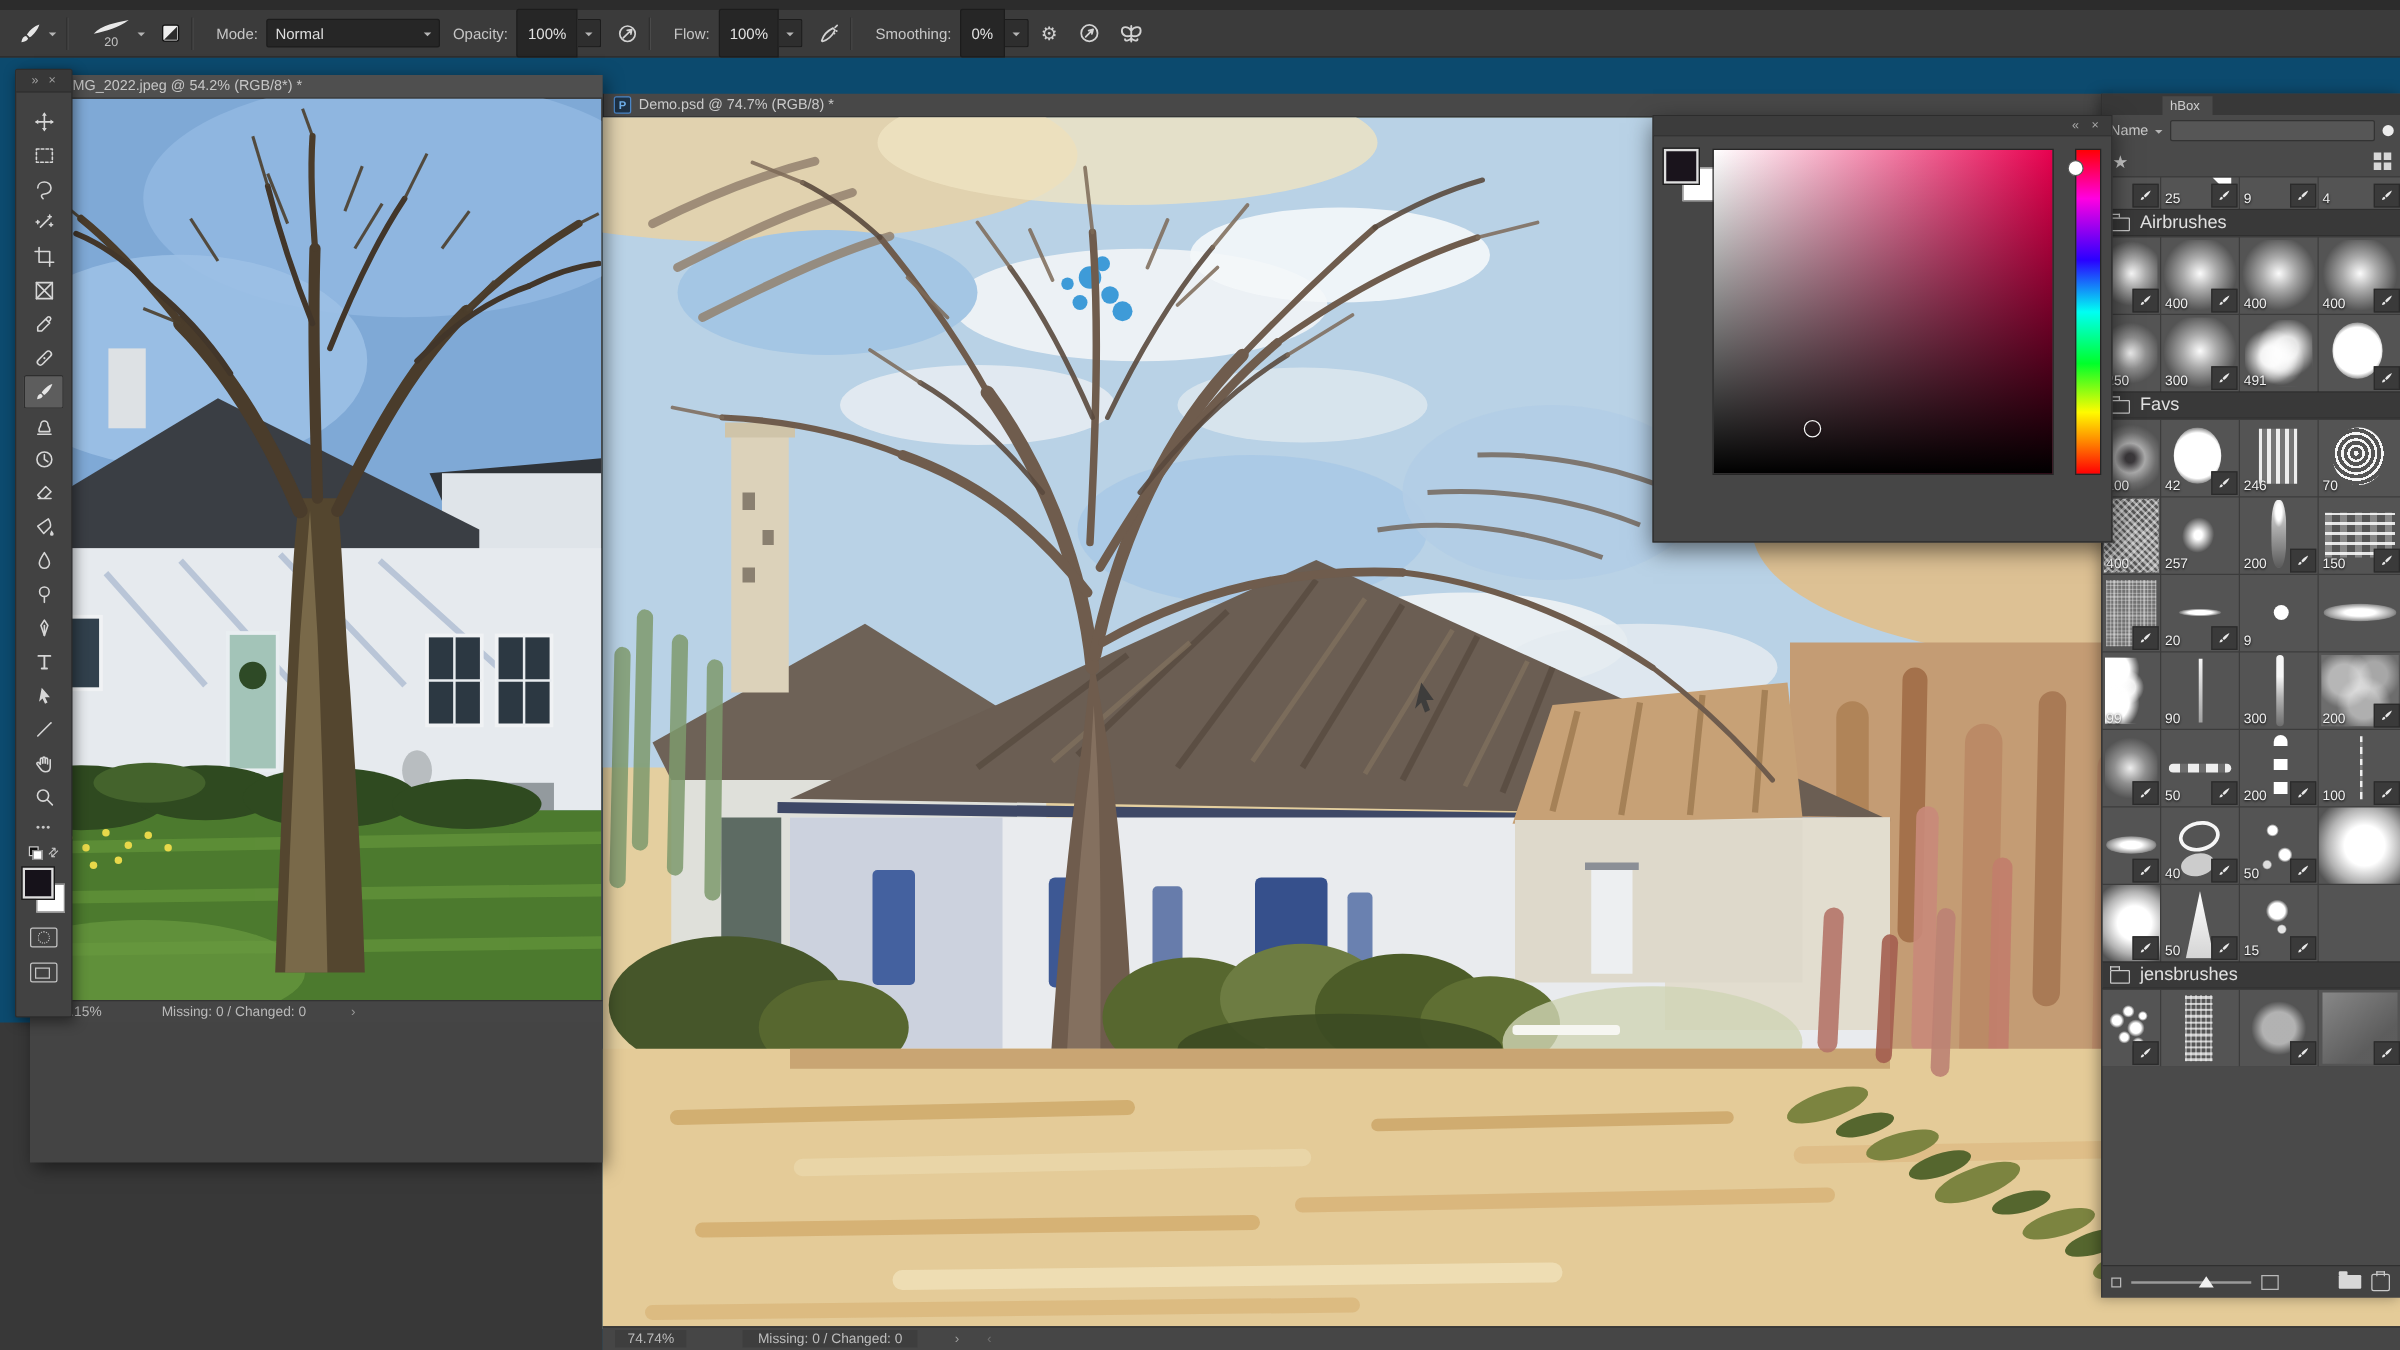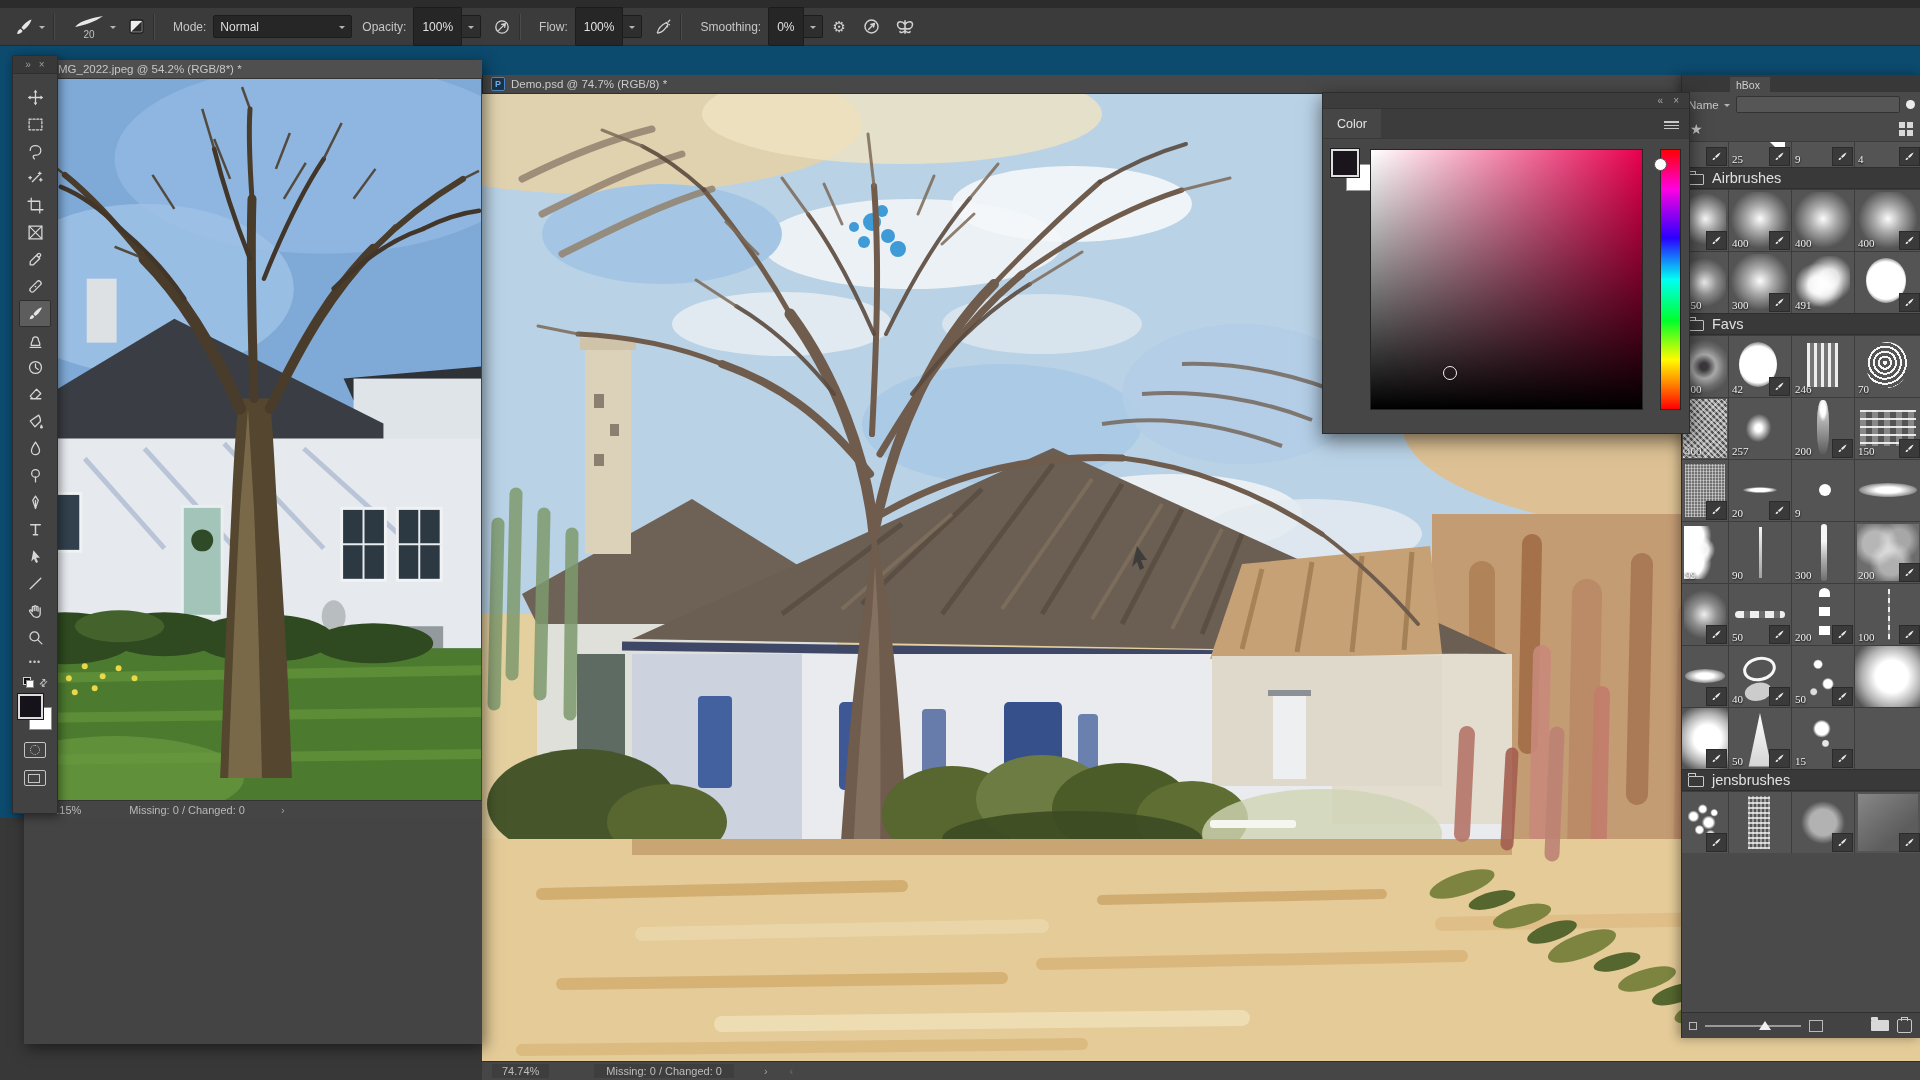--- a/index.html
+++ b/index.html
@@ -42,21 +42,21 @@
   .mini-d .b{position:absolute;right:0;bottom:0;width:6px;height:6px;background:#fff;border:1px solid #888;}
   .mini-swap{font-size:10px;color:#c9c9c9;transform:rotate(-45deg);}
   .tb-swatches{position:relative;width:34px;height:36px;margin-top:6px;}
   .tb-bg{position:absolute;right:0;bottom:0;width:21px;height:21px;background:#fff;border:1px solid #8e8e8e;}
   .tb-fg{position:absolute;left:0;top:0;width:21px;height:21px;border:2px solid #dcdcdc;outline:1px solid #1a1a1a;}
   .tb-qm{width:20px;height:14px;border:1px solid #c4c4c4;border-radius:2px;margin-top:12px;position:relative;}
   .tb-qm::before{content:"";position:absolute;left:5px;top:2px;width:8px;height:8px;border:1px dotted #c4c4c4;border-radius:50%;}
   .tb-sm{width:20px;height:14px;border:1px solid #c4c4c4;border-radius:2px;margin-top:12px;position:relative;}
   .tb-sm::before{content:"";position:absolute;left:3px;top:3px;width:10px;height:7px;border:1px solid #c4c4c4;background:#424242;}
   
-  .ref-window{position:absolute;left:24px;top:60px;width:458px;height:984px;background:#444;
+  .ref-window{position:absolute;left:24px;top:60px;width:458px;height:870px;background:#444;
        box-shadow:3px 4px 14px rgba(0,0,0,.5);z-index:5;}
   .ref-title{height:18px;background:#4f4f4f;font-size:11.5px;color:#c6c6c6;display:flex;align-items:center;
        padding-left:34px;white-space:nowrap;overflow:hidden;border-bottom:1px solid #333;}
   .ref-photo{display:block;width:456px;height:721px;margin:0 1px;}
   .ref-status{height:17px;background:#454545;font-size:11px;color:#b9b9b9;display:flex;align-items:center;border-top:1px solid #333;}
   .ref-status .z{margin-left:20px;}
   .ref-status .m{margin-left:48px;}
   .ref-status .c{margin-left:36px;color:#9a9a9a;}
   
   .doc-window{position:absolute;left:482px;top:75px;width:1438px;height:1005px;z-index:1;}
@@ -104,21 +104,21 @@
   .bb-starrow{height:24px;display:flex;align-items:center;padding:0 8px;}
   .bb-star{font-size:14px;color:#cdcdcd;}
   .bb-gridicon{margin-left:auto;width:14px;height:14px;
        background:linear-gradient(#d8d8d8,#d8d8d8) 0 0/6px 6px no-repeat,
                   linear-gradient(#d8d8d8,#d8d8d8) 8px 0/6px 6px no-repeat,
                   linear-gradient(#d8d8d8,#d8d8d8) 0 8px/6px 6px no-repeat,
                   linear-gradient(#d8d8d8,#d8d8d8) 8px 8px/6px 6px no-repeat;}
   .bb-scroll{flex:1;overflow:hidden;}
   .bb-grid{display:grid;grid-template-columns:46px 62px 62px 1fr;gap:1px;background:#3c3c3c;
        border-top:1px solid #3c3c3c;}
-  .bb-grid .bb-cell{height:61px;font-family:Liberation Serif, serif;}
+  .bb-grid .bb-cell{height:61px;}
   .bb-grid-small .bb-cell{height:25px;}
   .bb-cell{position:relative;background:#545454;overflow:hidden;}
   .bb-cell.sel{outline:2px solid #efefef;outline-offset:-2px;z-index:2;}
   .num{position:absolute;left:3px;bottom:2px;font-size:11px;color:#f1f1f1;text-shadow:0 1px 2px #000;z-index:3;}
   .fx{position:absolute;right:5px;top:0;font-size:12px;font-style:italic;color:#e3e3e3;z-index:3;}
   .badge{position:absolute;right:1px;bottom:1px;width:19px;height:17px;background:#3a3a3a;
        border:1px solid #2b2b2b;display:flex;align-items:center;justify-content:center;z-index:3;}
   .badge svg{width:13px;height:13px;}
   .bb-header{height:20px;background:#393939;display:flex;align-items:center;gap:8px;padding-left:6px;
        border-top:1px solid #2f2f2f;border-bottom:1px solid #2f2f2f;}
@@ -681,24 +681,20 @@
     </div>
     <div class="tb-qm"></div>
     <div class="tb-sm"></div>
   </div>
 
   <div class="color-panel">
     <div class="cp-topbar">
       <span>«</span>
       <span>×</span>
     </div>
-    <div class="cp-tabrow">
-      <div class="cp-tab">Color</div>
-      <div class="cp-menu"></div>
-    </div>
     <div class="cp-body">
       <div class="cp-swatches">
         <span class="cp-bg" style="background: rgb(255, 255, 255);"></span>
         <span class="cp-fg" style="background: rgb(26, 20, 28);"></span>
       </div>
       <div class="cp-grad" style="background: linear-gradient(rgba(0, 0, 0, 0), rgb(0, 0, 0)), linear-gradient(to right, rgb(255, 255, 255), rgb(232, 0, 79));">
         <div class="cp-picker" style="left: 29%; top: 86%;"></div>
       </div>
       <div class="cp-hue">
         <div class="cp-hue-marker" style="top: 3%;"></div>

